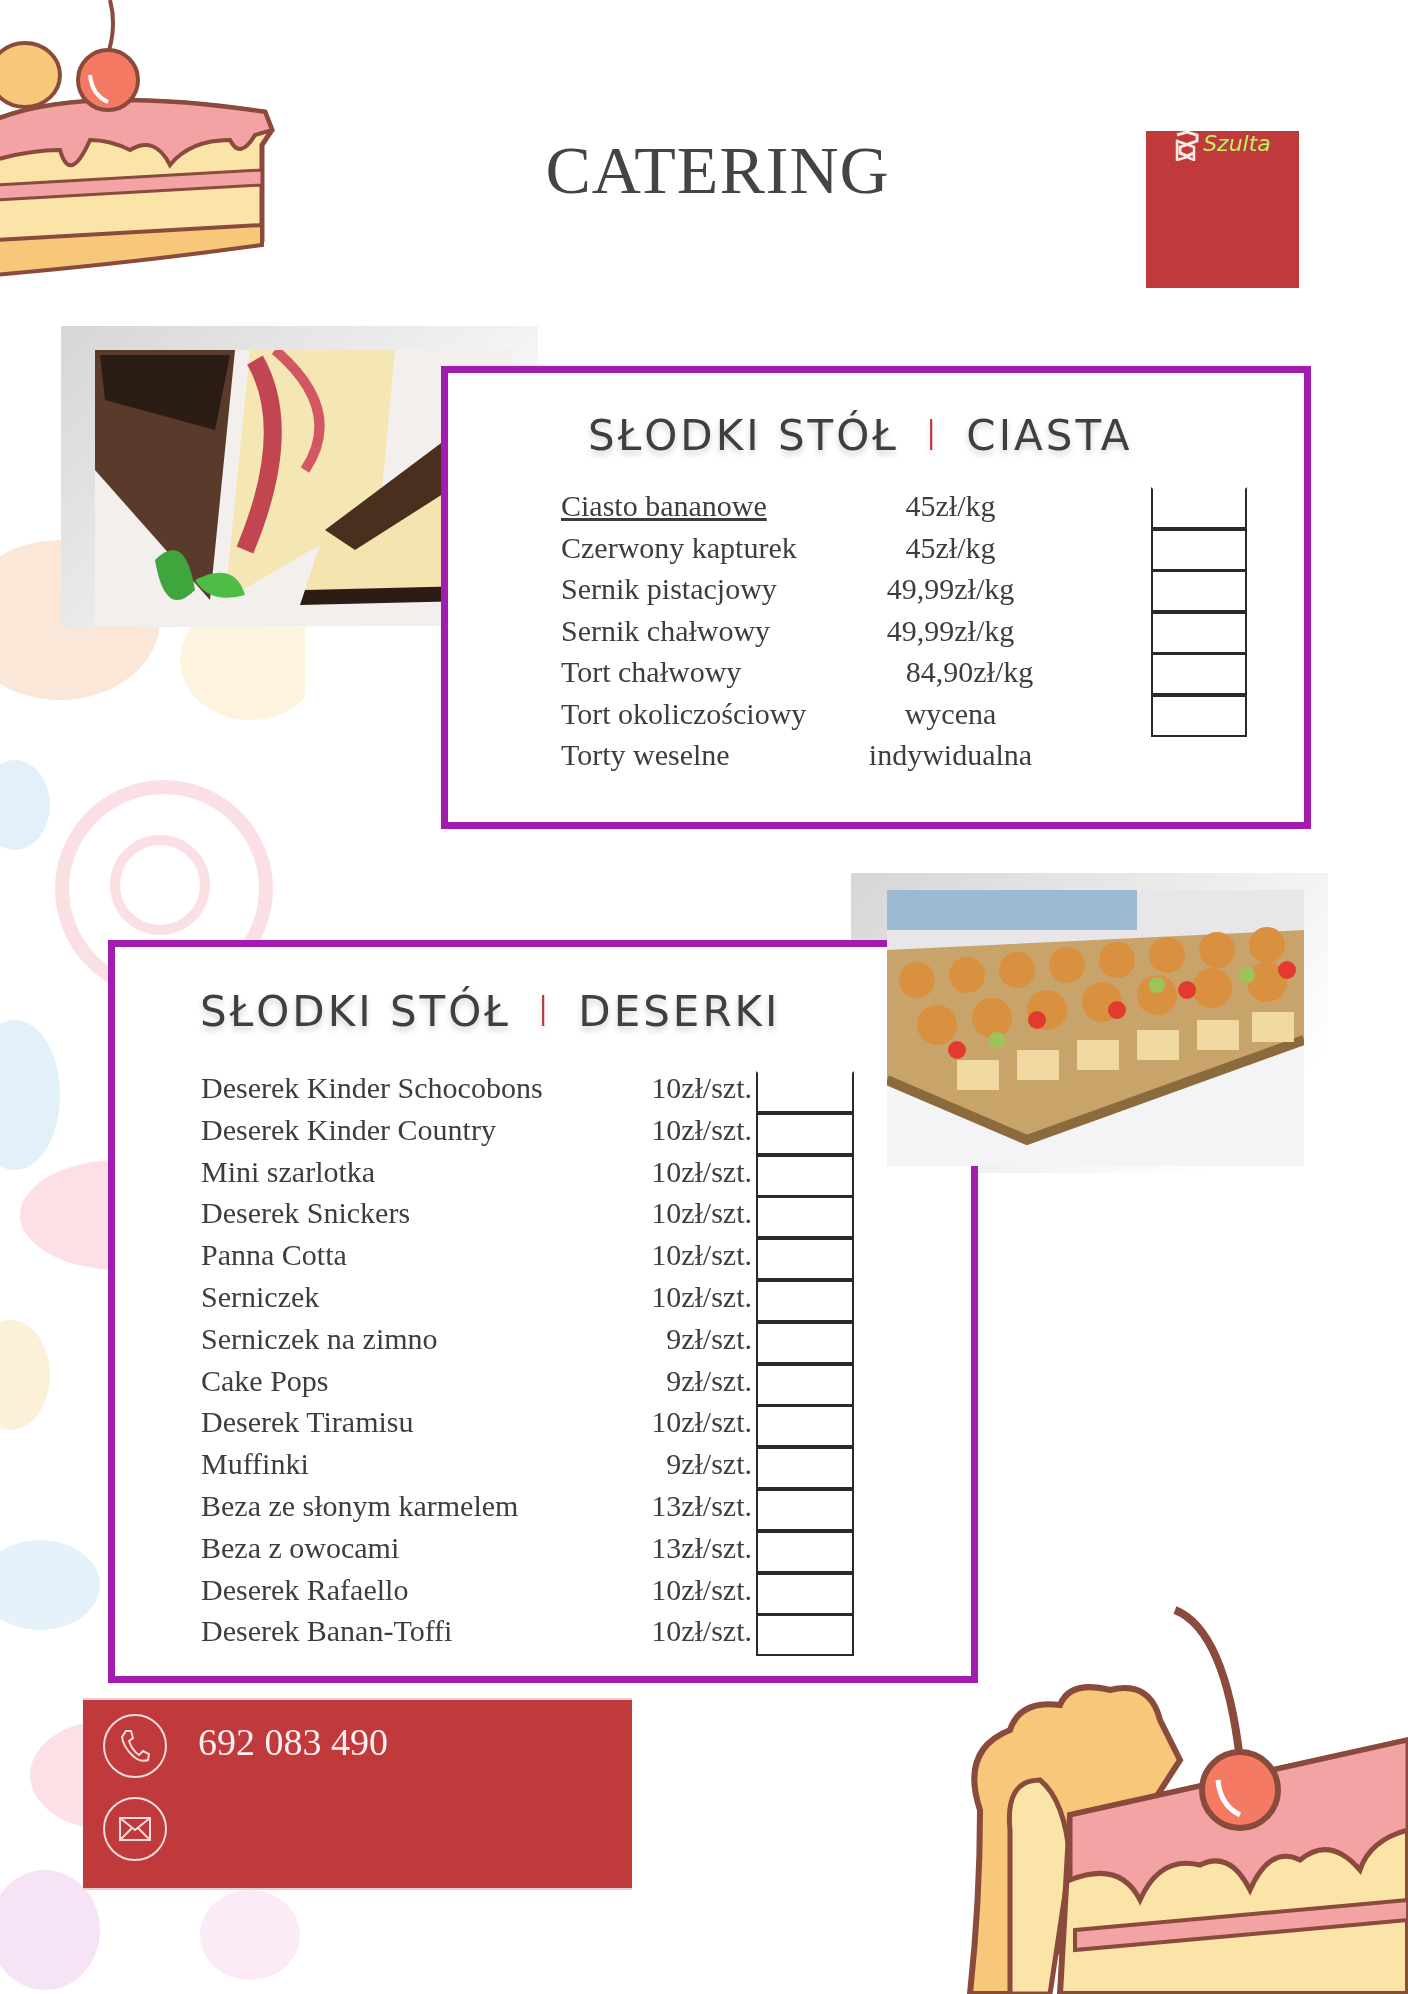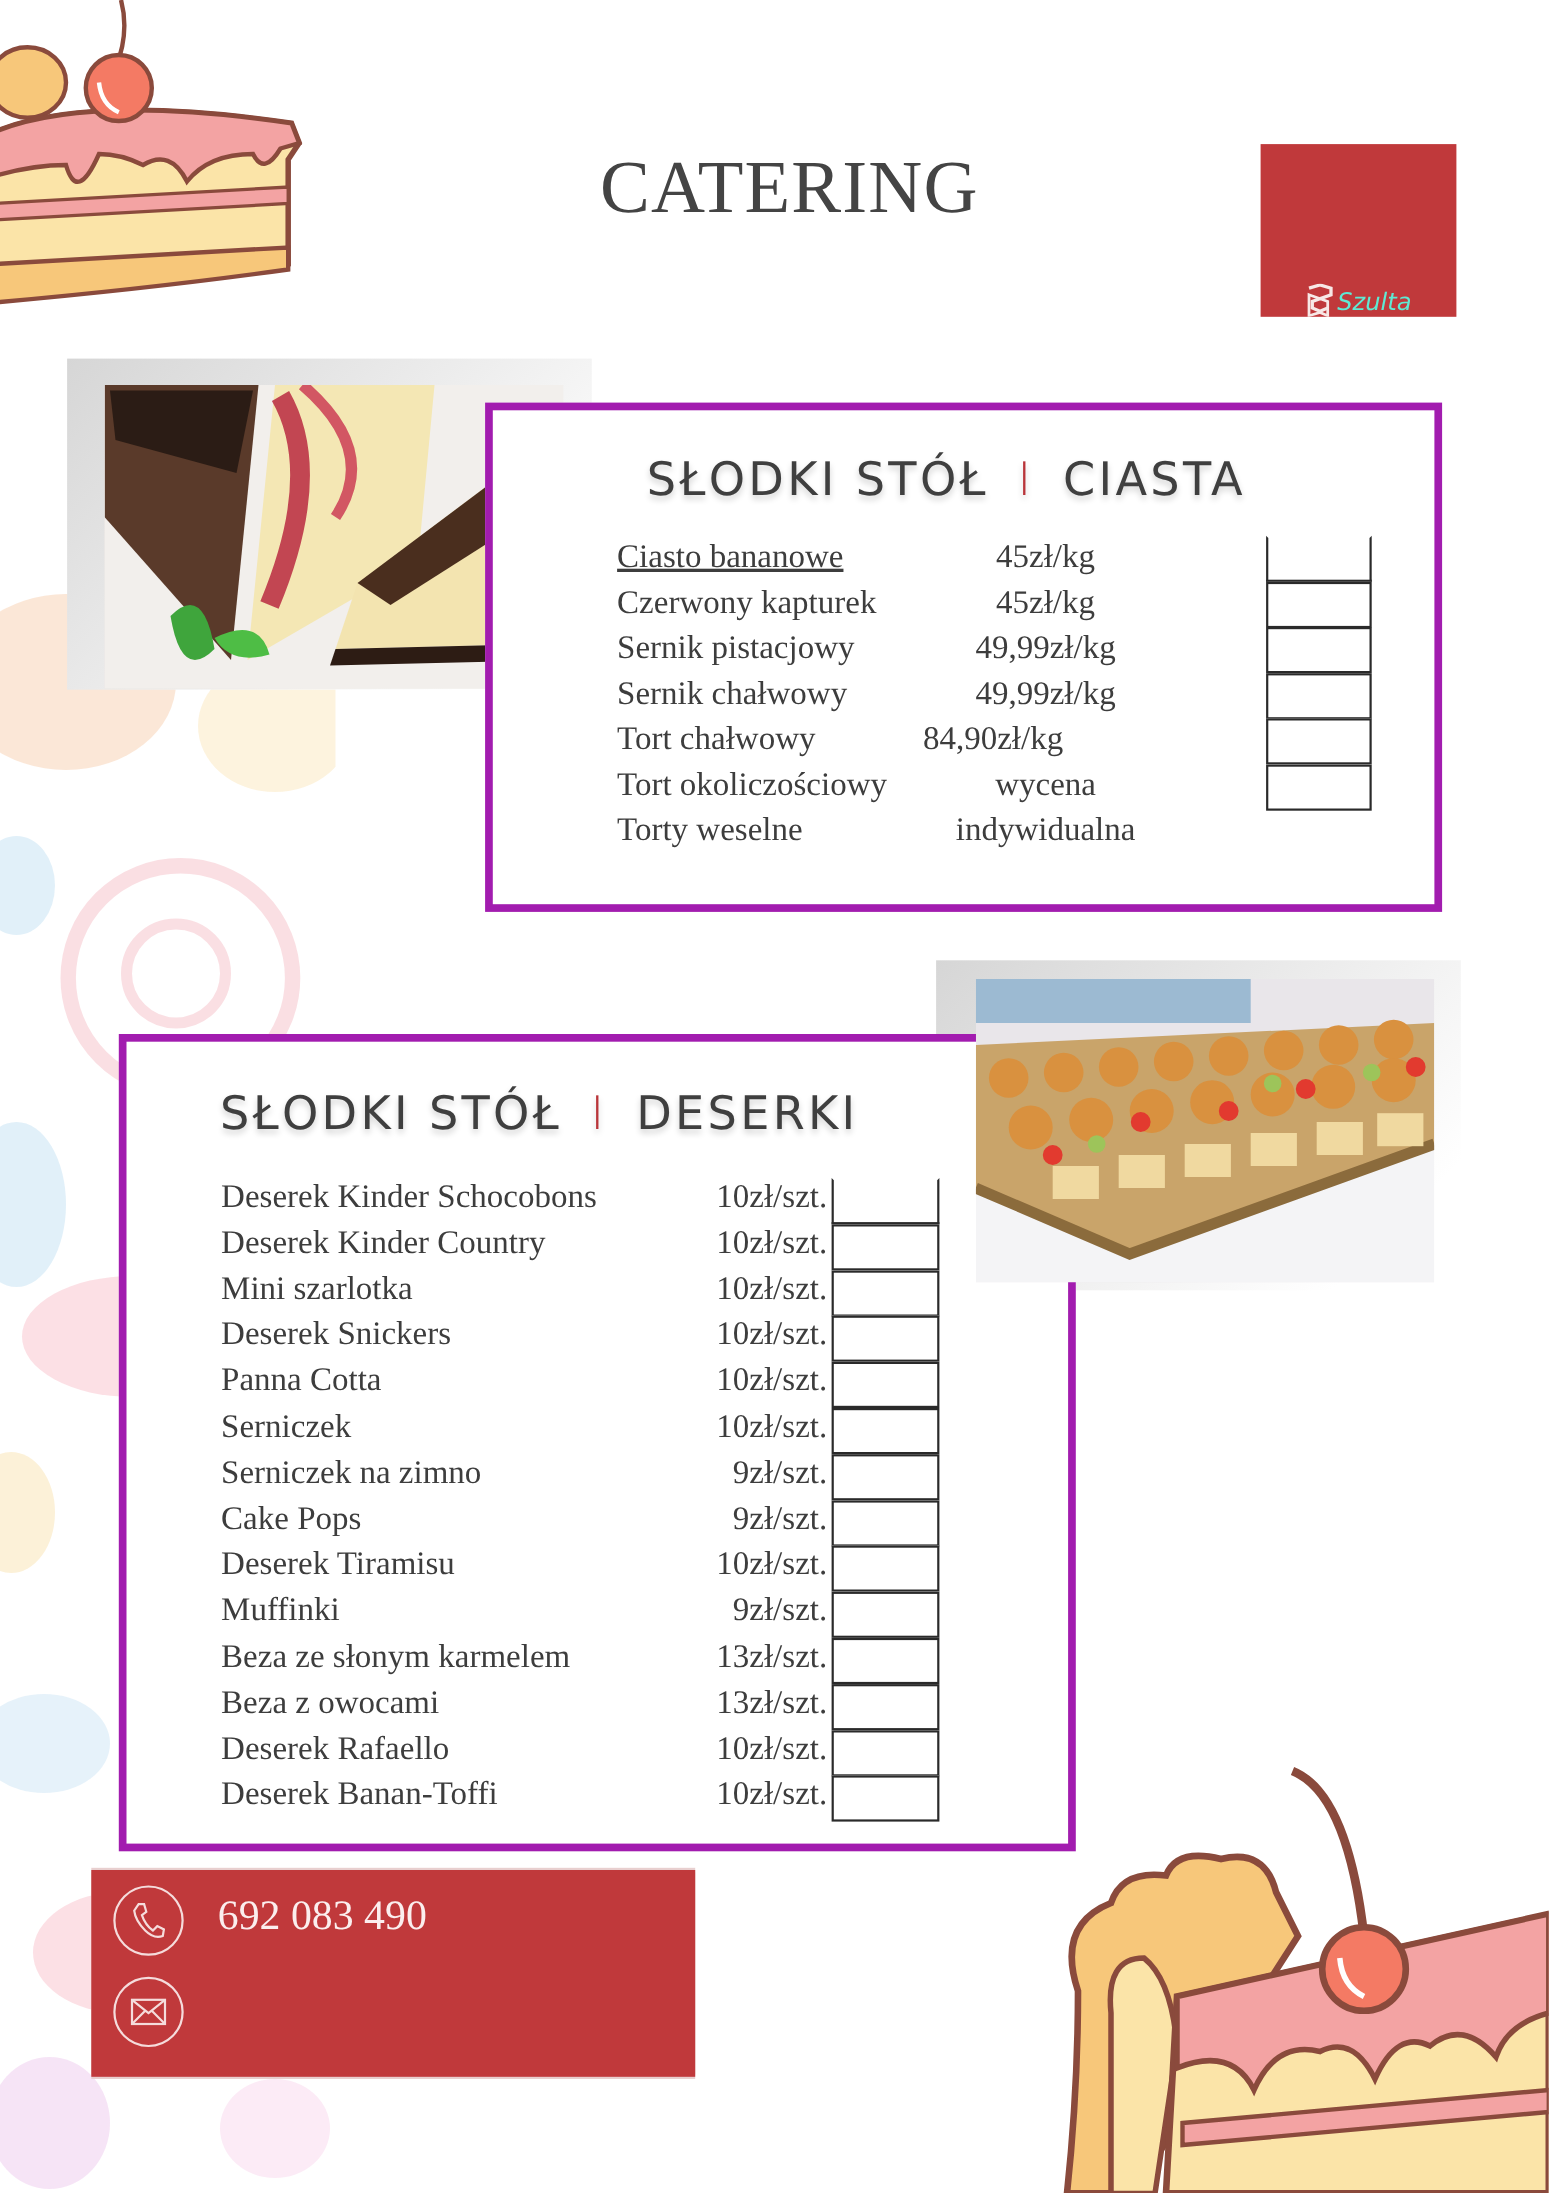--- a/index.html
+++ b/index.html
@@ -4,21 +4,21 @@
 <style>
   html,body{margin:0;padding:0;}
   body{width:1408px;height:1994px;position:relative;overflow:hidden;background:#ffffff;font-family:"Liberation Serif","DejaVu Serif",serif;color:#3d3d3d;}
   .abs{position:absolute;}
   
   .bg-deco{left:0;top:540px;width:305px;height:1454px;overflow:hidden;}
   .bg-deco .blob{position:absolute;border-radius:50%;opacity:.35;}
   .spiral{position:absolute;border-radius:50%;border:14px solid #f3b7c0;opacity:.45;}
   
   .title{left:300px;top:135px;width:835px;text-align:center;font-size:68px;line-height:70px;color:#444;letter-spacing:1px;}
-  .logo{left:1146px;top:131px;width:178px;height:157px;background:#c0393b;display:flex;align-items:flex-end;justify-content:center;color:#5eead4;font-family:"DejaVu Sans",sans-serif;font-style:italic;font-size:22px;}
+  .logo{left:1146px;top:131px;width:153px;height:157px;background:#c0393b;display:flex;align-items:flex-start;justify-content:center;color:#bef264;font-family:"DejaVu Sans",sans-serif;font-style:italic;font-size:22px;}
   .logo svg{margin-right:3px;}
   
   .frame{background:linear-gradient(135deg,#d6d6d6,#ffffff 85%);}
   .photo{overflow:hidden;}
   
   .box{border:7px solid #a21caf;background:#fff;}
   .section-title{font-family:"DejaVu Sans","Liberation Sans",sans-serif;font-size:42px;letter-spacing:3px;color:#3f3f3f;text-shadow:0 4px 6px rgba(0,0,0,.18);white-space:nowrap;}
   .section-title .sep{color:#b9353a;margin:0 26px;font-weight:300;}
   .row{position:absolute;font-size:30px;line-height:41px;color:#3d3d3d;white-space:nowrap;}
   .cb{position:absolute;border:2px solid #2a2a2a;background:#fff;}
@@ -99,21 +99,21 @@
       <div class="row" style="left: 113px; top: 153.5px;">Czerwony kapturek</div>
       <div class="row" style="left: 400px; top: 153.5px; width: 205px; text-align: center;">45zł/kg</div>
       <div class="cb" style="left: 703px; top: 155.5px; width: 92px; height: 38px;"></div>
       <div class="row" style="left: 113px; top: 195px;">Sernik pistacjowy</div>
       <div class="row" style="left: 400px; top: 195px; width: 205px; text-align: center;">49,99zł/kg</div>
       <div class="cb" style="left: 703px; top: 197px; width: 92px; height: 38px;"></div>
       <div class="row" style="left: 113px; top: 236.5px;">Sernik chałwowy</div>
       <div class="row" style="left: 400px; top: 236.5px; width: 205px; text-align: center;">49,99zł/kg</div>
       <div class="cb" style="left: 703px; top: 238.5px; width: 92px; height: 38px;"></div>
       <div class="row" style="left: 113px; top: 278px;">Tort chałwowy</div>
-      <div class="row" style="left: 391px; top: 278px; width: 205px; text-align: left;">84,90zł/kg</div>
+      <div class="row" style="left: 419px; top: 278px; width: 205px; text-align: center;">84,90zł/kg</div>
       <div class="cb" style="left: 703px; top: 280px; width: 92px; height: 38px;"></div>
       <div class="row" style="left: 113px; top: 319.5px;">Tort okoliczościowy</div>
       <div class="row" style="left: 400px; top: 319.5px; width: 205px; text-align: center;">wycena</div>
       <div class="cb" style="left: 703px; top: 321.5px; width: 92px; height: 38px;"></div>
       <div class="row" style="left: 113px; top: 361px;">Torty weselne</div>
       <div class="row" style="left: 400px; top: 361px; width: 205px; text-align: center;">indywidualna</div>
     </div>
 </div>
 
 <div class="abs frame" style="left:851px;top:873px;width:477px;height:300px;"></div>

